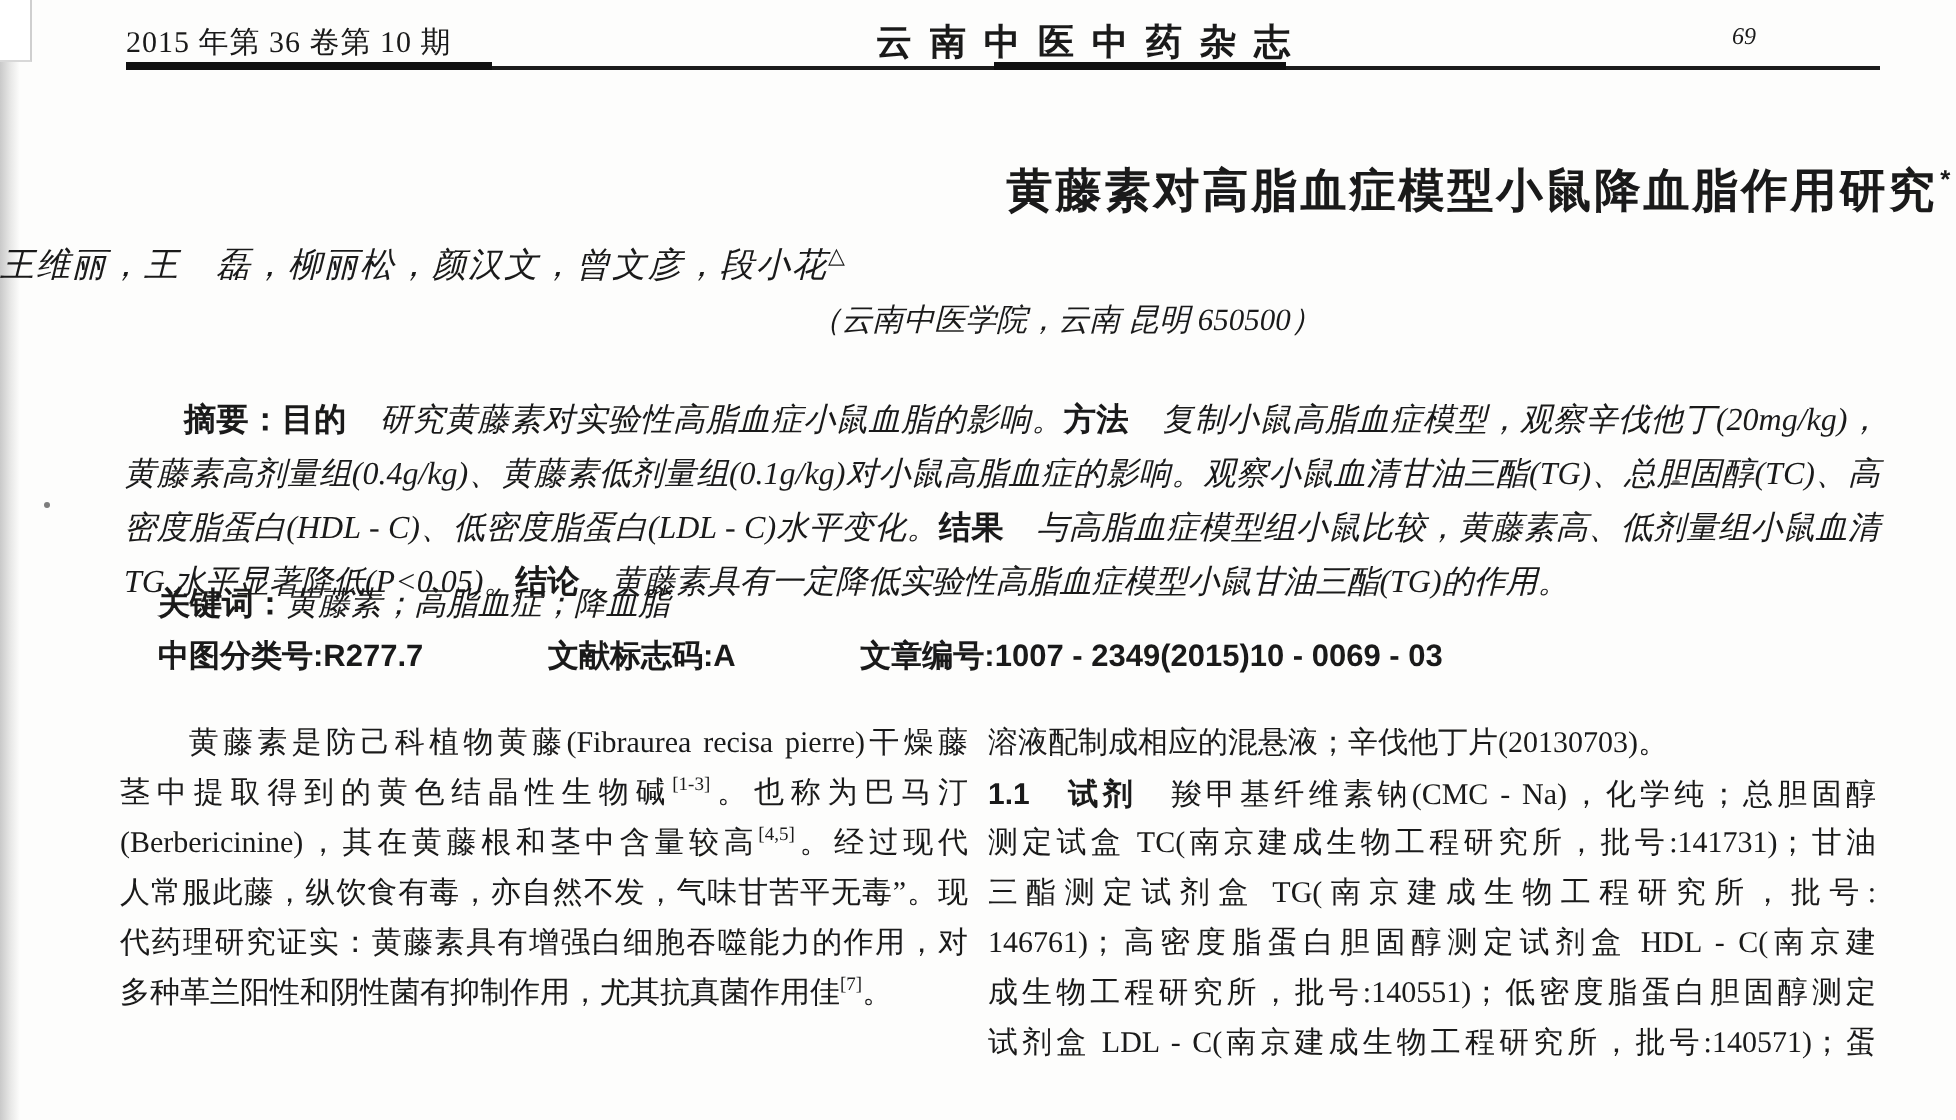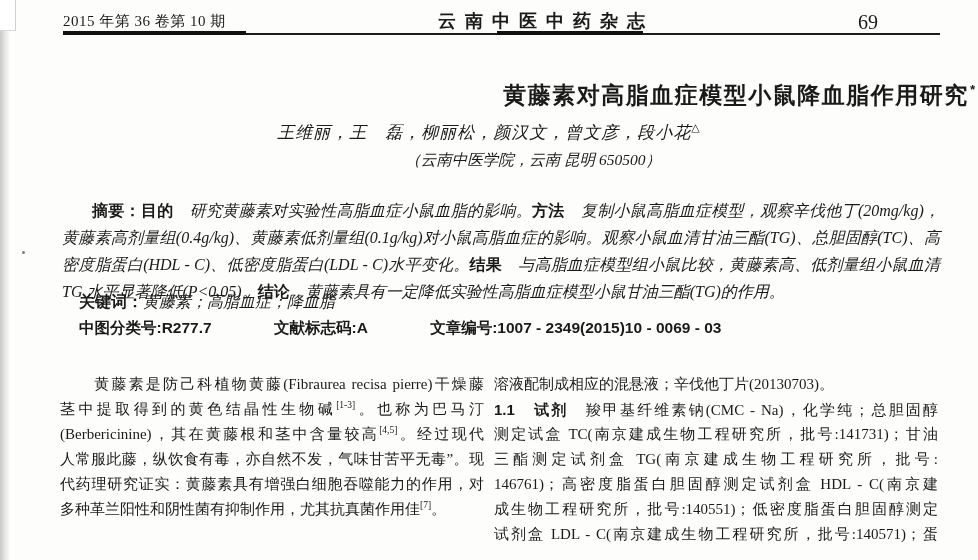--- a/index.html
+++ b/index.html
@@ -14,50 +14,50 @@
   .scan-corner{position:absolute;left:0;top:0;width:15px;height:30px;background:#fff;
     border-right:1px solid #cfcfcf;border-bottom:1px solid #d8d8d8;}
   .speck{position:absolute;width:3px;height:3px;border-radius:50%;background:#7d7d7d;}
   .speck.s1{left:22px;top:251px;}
   .speck.s2{left:836px;top:240px;width:4px;height:2px;}
 
   
   .hdr-issue{position:absolute;left:63px;top:12px;font-size:15px;letter-spacing:.5px;}
   .hdr-journal{position:absolute;left:418px;top:9px;font-size:18px;font-weight:700;
     letter-spacing:9px;font-family:"Liberation Sans","DejaVu Sans",sans-serif;white-space:nowrap;margin-left:20px;}
-  .hdr-page{position:absolute;right:100px;top:11px;font-size:20px;}
+  .hdr-page{position:absolute;right:100px;top:11px;font-size:12px;font-style:italic;}
   .rule-thin{position:absolute;left:63px;top:33px;width:877px;height:2px;background:#1c1c1c;}
   .rule-thick-a{position:absolute;left:63px;top:31px;width:183px;height:4px;background:#111;}
   .rule-thick-b{position:absolute;left:497px;top:31px;width:146px;height:4px;background:#111;}
 
   
   .title{position:absolute;left:0;top:80px;width:978px;text-align:right;
     font-family:Liberation Mono, monospace;font-weight:700;
     font-size:23px;letter-spacing:1.5px;}
   .title sup{font-size:13px;}
-  .authors{position:absolute;left:0;top:121px;width:978px;text-align:center;
+  .authors{position:absolute;left:0;top:121px;width:978px;text-align:left;
     font-size:17px;font-style:italic;letter-spacing:1px;}
   .authors sup{font-size:11px;font-style:normal;}
   .affiliation{position:absolute;left:0;top:150px;width:978px;text-align:center;
     font-size:15.5px;font-style:italic;padding-left:44px;}
 
   
   .abstract{position:absolute;left:62px;top:181px;width:878px;
     font-size:16px;line-height:27px;text-align:justify;text-align-last:left;
     text-indent:30px;font-style:italic;}
   .hb{font-family:"Liberation Sans","DejaVu Sans",sans-serif;font-weight:700;font-style:normal;}
   .ital{font-style:italic;}
   .keywords{position:absolute;left:79px;top:292px;font-size:16px;font-style:italic;}
   .meta{position:absolute;left:79px;top:318px;font-size:15.5px;
     font-family:"Liberation Sans","DejaVu Sans",sans-serif;font-weight:700;white-space:nowrap;}
   .meta .meta-item{margin-right:58px;}
   .meta .meta-item:last-child{margin-right:16px;}
 
   
-  .col{position:absolute;top:372px;font-size:15px;}
+  .col{position:absolute;top:360px;font-size:15px;}
   .col-left{left:60px;width:424px;}
   .col-right{left:494px;width:444px;}
   .bline{height:25px;line-height:25px;overflow:hidden;
     text-align:justify;text-align-last:justify;}
   .bline.lend{text-align-last:left;}
   .bline sup{font-size:9.5px;line-height:0;}
 </style>
 </head>
 <body>
 

